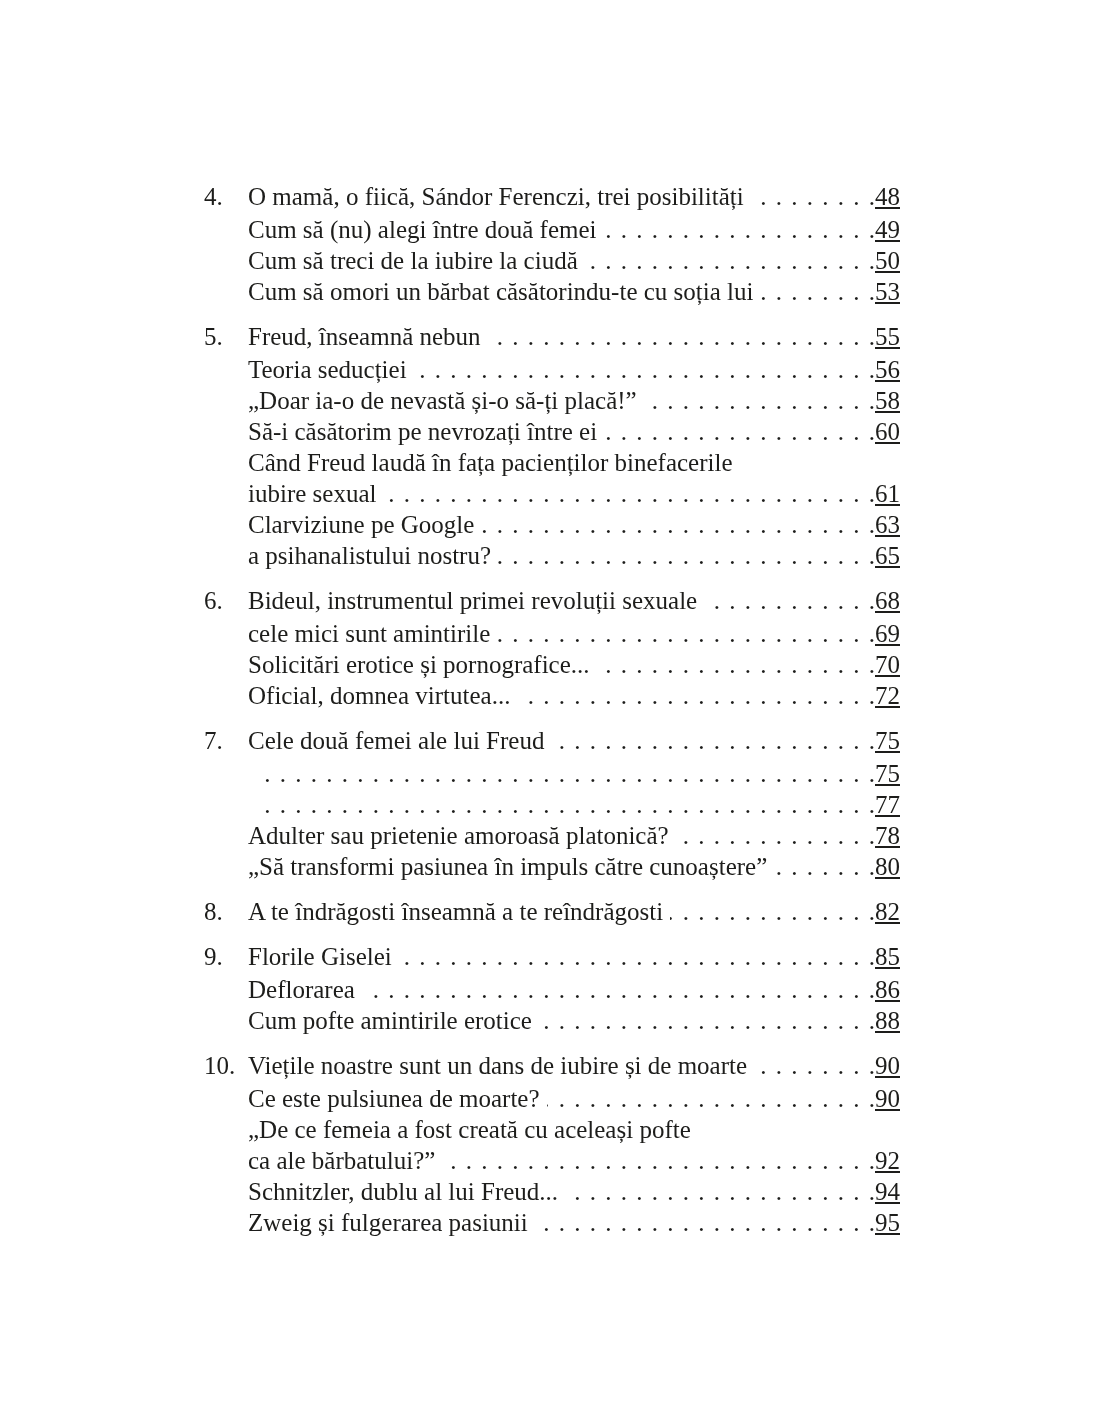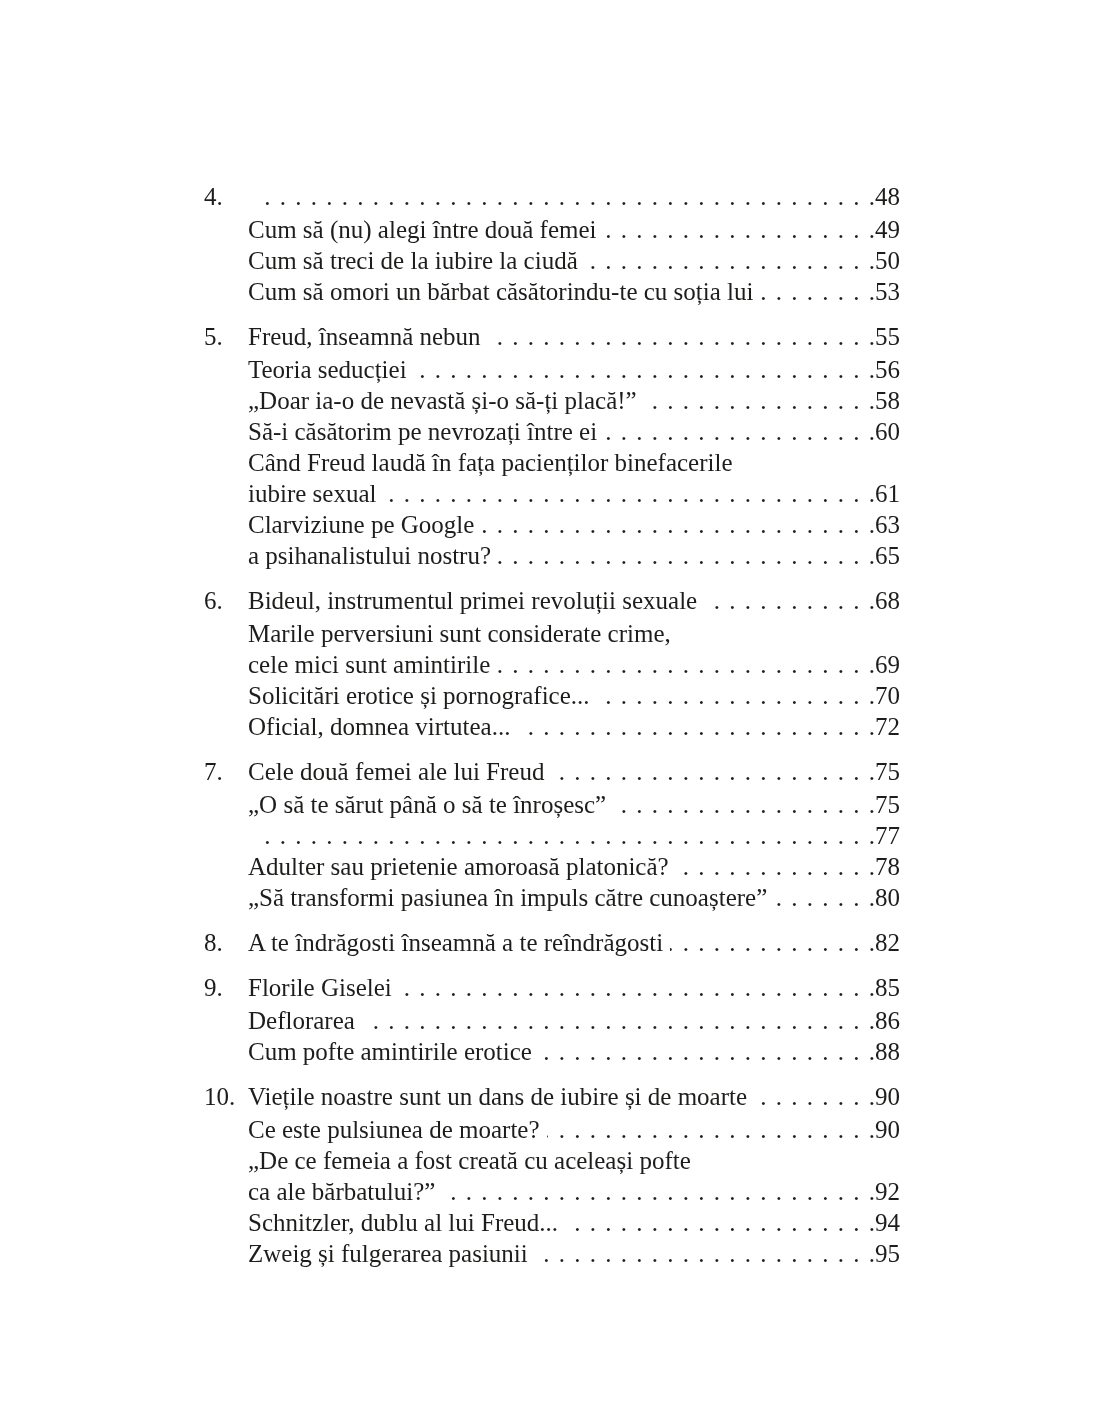--- a/index.html
+++ b/index.html
@@ -53,30 +53,32 @@
     white-space: nowrap;
     word-spacing: 3px;
     margin-left: 7px;
   }
   .leader::after {
     content: ". . . . . . . . . . . . . . . . . . . . . . . . . . . . . . . . . . . . . . . . . . . . . . . . . . . . . . . . . . . . . . . . . . . .";
   }
   .pageno {
     flex: 0 0 auto;
     text-align: right;
+    text-decoration: underline;
   }
 </style>
 </head>
 <body>
 
 <div class="book-page">
   <div id="toc">
       <div class="toc-section">
   <div class="row chapter">
     <span class="num">4.</span>
+    <span class="title">O mamă, o fiică, Sándor Ferenczi, trei posibilități</span>
     <span class="leader"></span>
     <span class="pageno">48</span>
   </div>
 
   <div class="row">
     <span class="indent"></span>
     <span class="title">Cum să (nu) alegi între două femei</span>
     <span class="leader"></span>
     <span class="pageno">49</span>
   </div>
@@ -153,25 +155,20 @@
   </div>
 </div>
       <div class="toc-section">
   <div class="row chapter">
     <span class="num">6.</span>
     <span class="title">Bideul, instrumentul primei revoluții sexuale</span>
     <span class="leader"></span>
     <span class="pageno">68</span>
   </div>
 
-  <div class="row">
-    <span class="indent"></span>
-    <span class="title">Marile perversiuni sunt considerate crime,</span>
-
-  </div>
 
   <div class="row">
     <span class="indent"></span>
     <span class="title">cele mici sunt amintirile</span>
     <span class="leader"></span>
     <span class="pageno">69</span>
   </div>
 
   <div class="row">
     <span class="indent"></span>
@@ -190,21 +187,20 @@
       <div class="toc-section">
   <div class="row chapter">
     <span class="num">7.</span>
     <span class="title">Cele două femei ale lui Freud</span>
     <span class="leader"></span>
     <span class="pageno">75</span>
   </div>
 
   <div class="row">
     <span class="indent"></span>
-    <span class="title">„O să te sărut până o să te înroșesc”</span>
     <span class="leader"></span>
     <span class="pageno">75</span>
   </div>
 
   <div class="row">
     <span class="indent"></span>
     <span class="leader"></span>
     <span class="pageno">77</span>
   </div>
 

